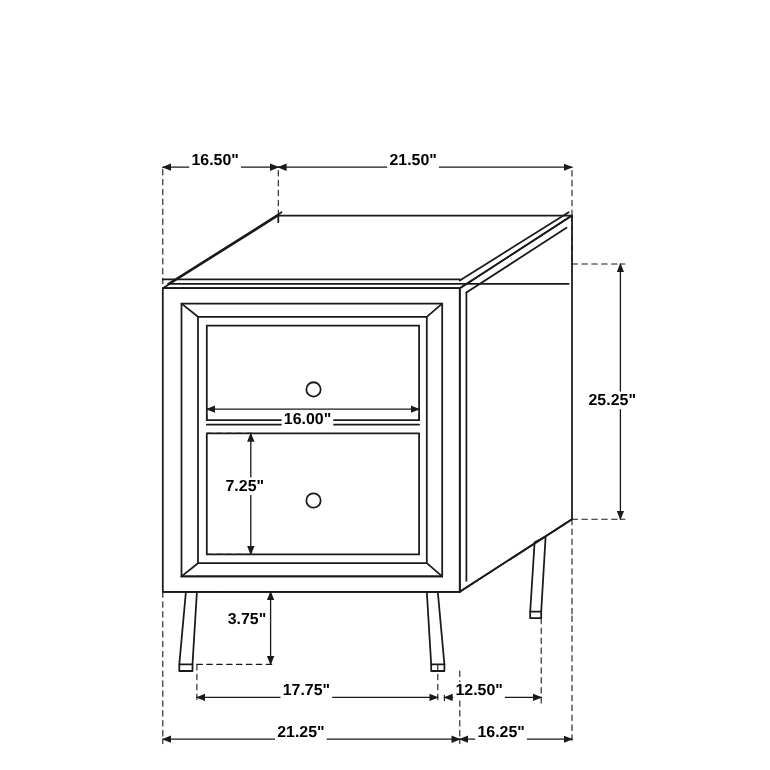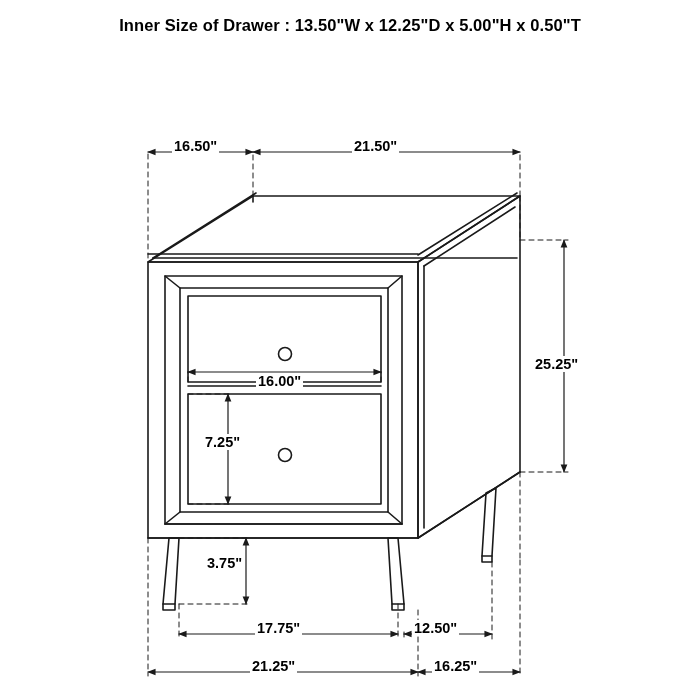--- a/index.html
+++ b/index.html
@@ -43,21 +43,20 @@
     white-space: nowrap;
     background: #ffffff;
     padding: 0 2px;
   }
 </style>
 </head>
 <body>
 
 <div id="stage">
 
-  <div class="title">Inner Size of Drawer : 13.50"W x 12.25"D x 5.00"H x 0.50"T</div>
 
   <svg class="diagram" viewBox="0 0 700 700">
     <g fill="none" stroke="#1a1a1a" stroke-width="1.6" stroke-linejoin="round" stroke-linecap="round">
 
       <path d="M148 262 L148 538 L418 538 L418 512 L418 262 Z"></path>
 
       <path d="M148 262 L253 196 L520 196 L418 262 Z"></path>
 
       <path d="M153 258 L256 193"></path>
       <path d="M418 255 L517 193"></path>

